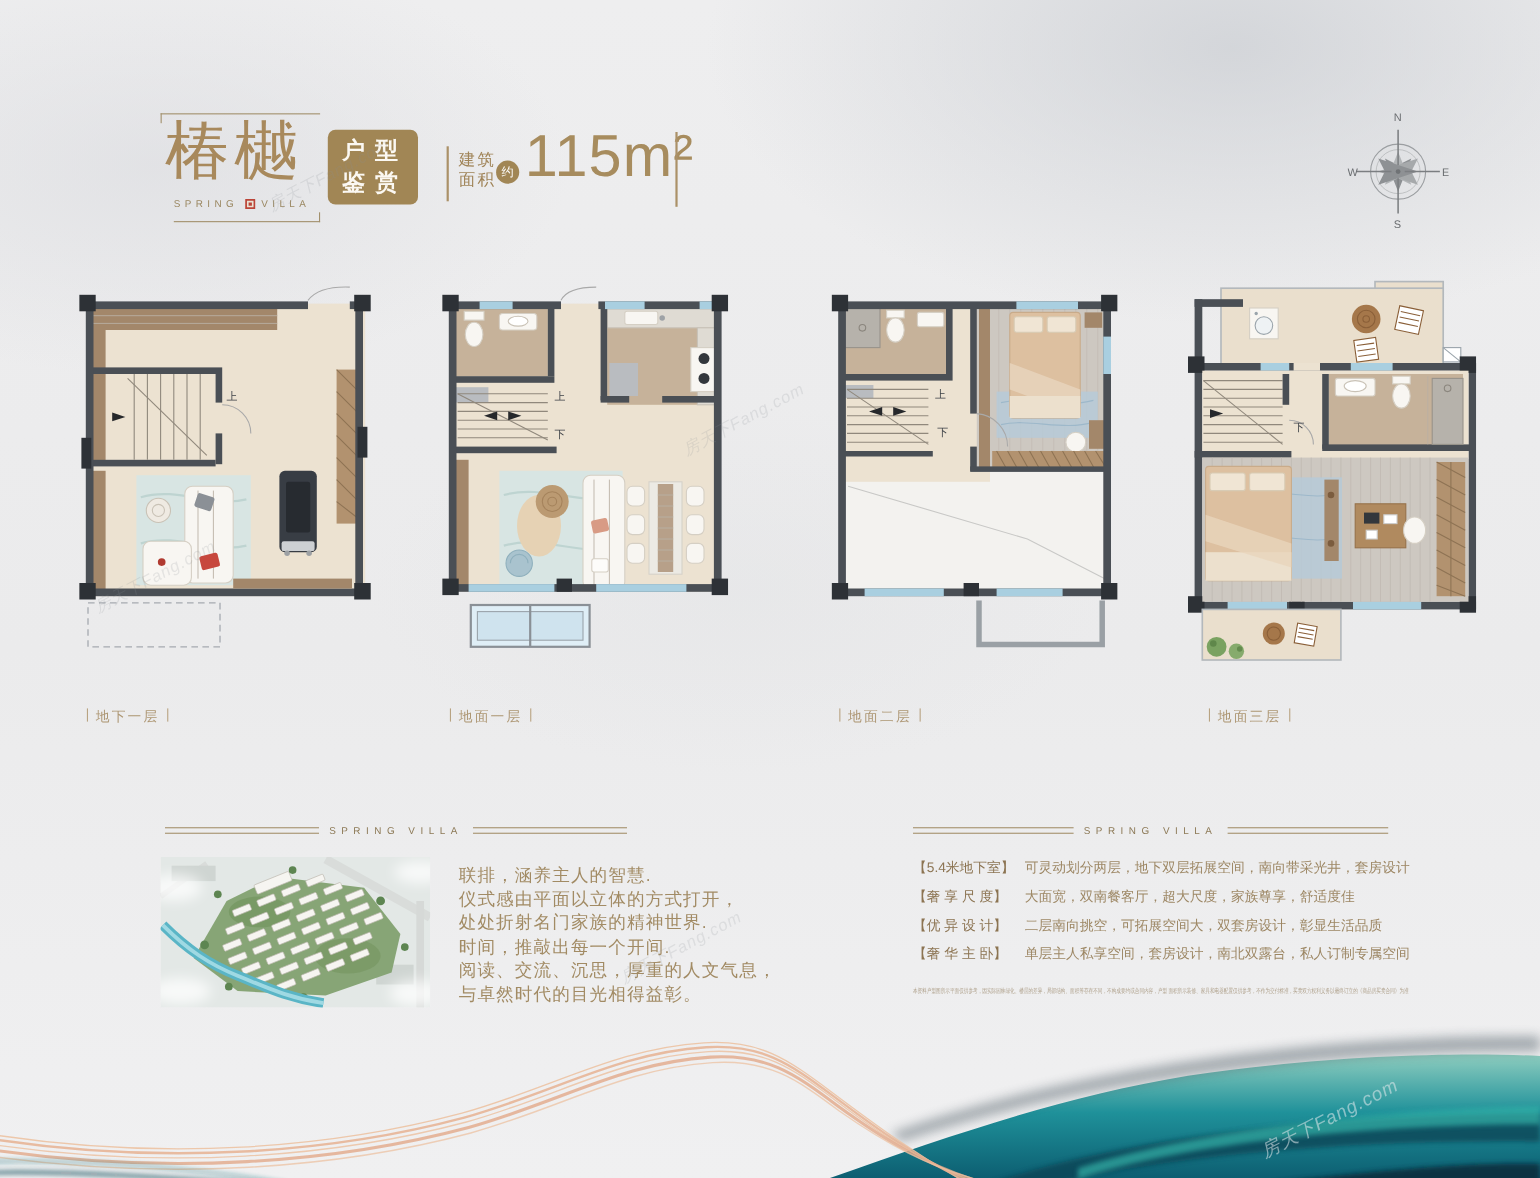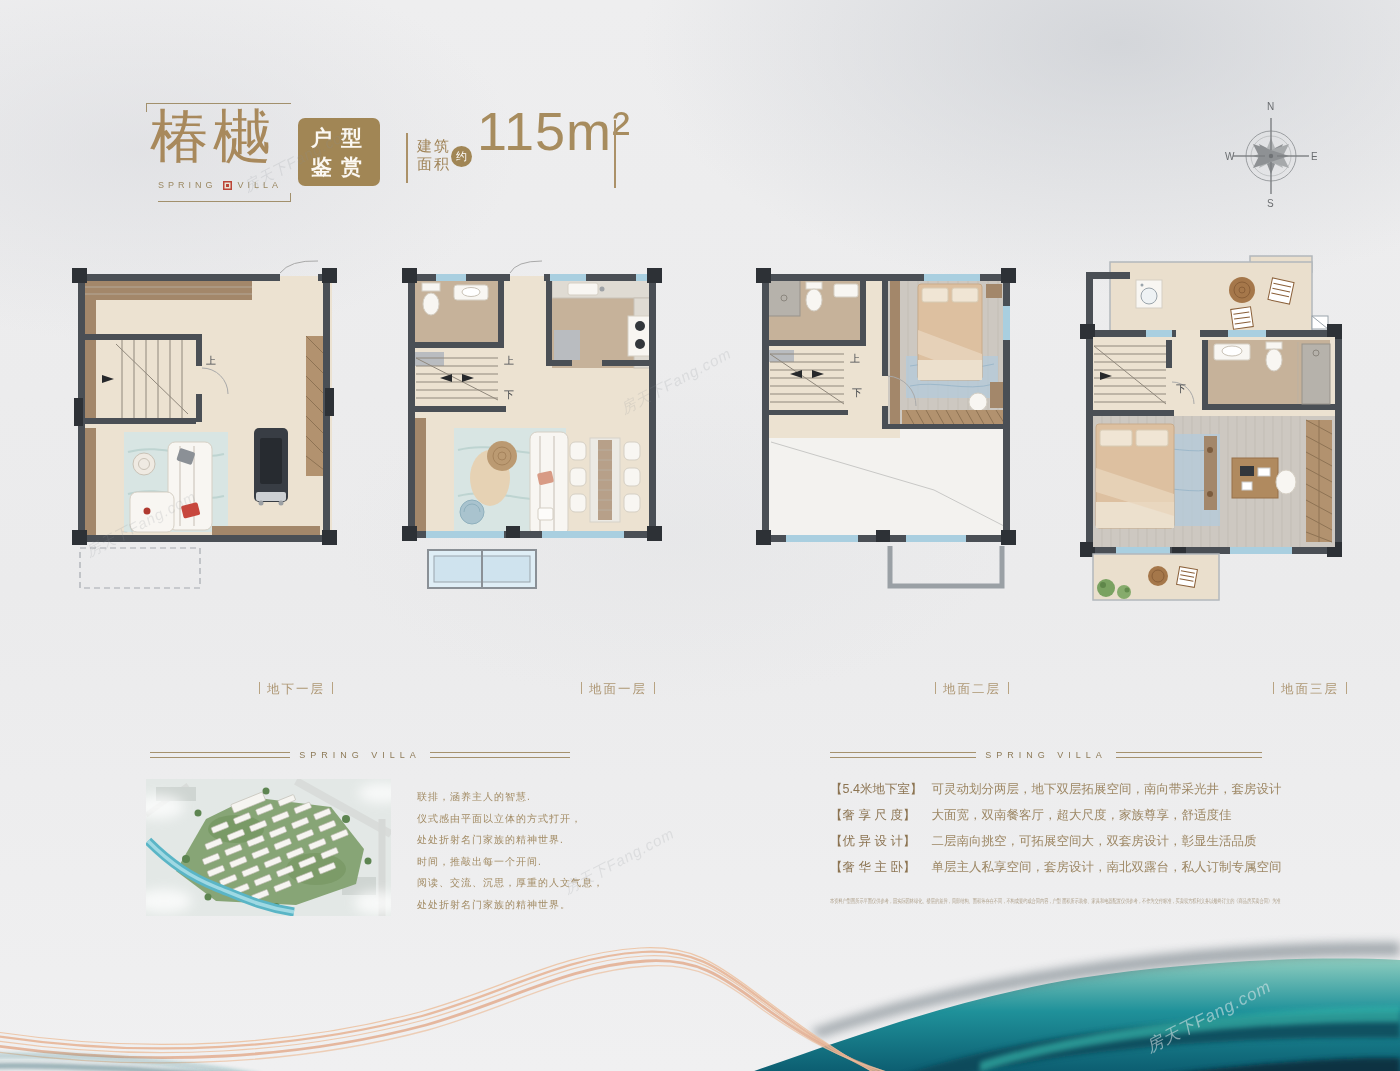--- a/index.html
+++ b/index.html
@@ -20,29 +20,29 @@
   .brand-sub{left:158px;top:180px;font-size:9px;letter-spacing:4px;color:#9b8862;display:flex;align-items:center;gap:6px;}
   .seal{width:9px;height:9px;background:#bb4438;display:inline-block;box-shadow:inset 0 0 0 1.5px #bb4438, inset 0 0 0 3px #e9e2d4;}
   .badge{left:298px;top:118px;width:82px;height:68px;background:#a18655;border-radius:7px;color:#fbf8f2;
          display:flex;flex-direction:column;justify-content:center;font-weight:bold;}
   .badge div{font-size:21px;letter-spacing:9px;padding-left:13px;line-height:29px;}
   .vbar1{left:406px;top:133px;width:2px;height:50px;background:#ab9168;}
   .vbar2{left:614px;top:120px;width:2px;height:68px;background:#ab9168;}
   .area-label{left:417px;top:137px;font-size:15px;color:#a08458;letter-spacing:2px;line-height:18px;}
   .approx{left:451px;top:146px;width:21px;height:21px;border-radius:50%;background:#a18655;color:#fff;
           font-size:11px;display:flex;align-items:center;justify-content:center;}
-  .area-value{left:477px;top:104px;font-size:54px;color:#a78c5e;letter-spacing:1px;line-height:1;}
+  .area-value{left:477px;top:115px;font-size:54px;color:#a78c5e;letter-spacing:1px;line-height:1;}
   
-  .plan-label{top:681px;color:#ad9673;font-size:12.5px;letter-spacing:2px;text-align:right;position:absolute;}
+  .plan-label{top:643px;color:#ad9673;font-size:12.5px;letter-spacing:2px;text-align:left;position:absolute;}
   .pipe{width:1px;height:12px;background:#b8a382;display:inline-block;vertical-align:-1px;margin:0 7px;}
   
   .rule{display:flex;align-items:center;position:absolute;height:8px;}
   .rule-line{flex:1;height:4px;border-top:1px solid #a5916d;border-bottom:1px solid #a5916d;}
   .rule-text{font-size:9px;letter-spacing:5px;color:#8d7a57;padding:0 9px;white-space:nowrap;}
-  .poem{left:417px;top:786px;font-size:10px;color:#a28b64;letter-spacing:1px;}
+  .poem{left:417px;top:786px;font-size:16px;color:#a28b64;letter-spacing:1px;}
   .poem div{line-height:21.5px;}
   .features{left:830px;top:776px;font-size:12.5px;}
   .feat{line-height:26px;white-space:nowrap;}
   .ftag{display:inline-block;min-width:98px;color:#8c7452;}
   .fdesc{color:#9d8764;}
   .disclaimer{left:830px;top:897px;font-size:6px;color:#b1a38e;white-space:nowrap;transform:scaleX(.7);transform-origin:left top;}
   
   .wm{position:absolute;font-size:15px;font-style:italic;color:rgba(140,143,150,.18);transform:rotate(-28deg);letter-spacing:1px;}
   .wm-strong{font-size:17px;color:rgba(228,234,237,.55);transform:rotate(-27deg);}
   
@@ -516,21 +516,21 @@
         <ellipse cx="232" cy="124" rx="24" ry="12"></ellipse>
     </g>
   </svg>
 
   <div class="abs poem">
     <div>联排，涵养主人的智慧.</div>
     <div>仪式感由平面以立体的方式打开，</div>
     <div>处处折射名门家族的精神世界.</div>
     <div>时间，推敲出每一个开间.</div>
     <div>阅读、交流、沉思，厚重的人文气息，</div>
-    <div>处处折射名门家族的精神世界。</div>
+    <div>与卓然时代的目光相得益彰。</div>
   </div>
 
   <div class="abs features">
     <div class="feat">
       <span class="ftag">【5.4米地下室】</span>
       <span class="fdesc">可灵动划分两层，地下双层拓展空间，南向带采光井，套房设计</span>
     </div>
     <div class="feat">
       <span class="ftag">【奢 享 尺 度】</span>
       <span class="fdesc">大面宽，双南餐客厅，超大尺度，家族尊享，舒适度佳</span>

